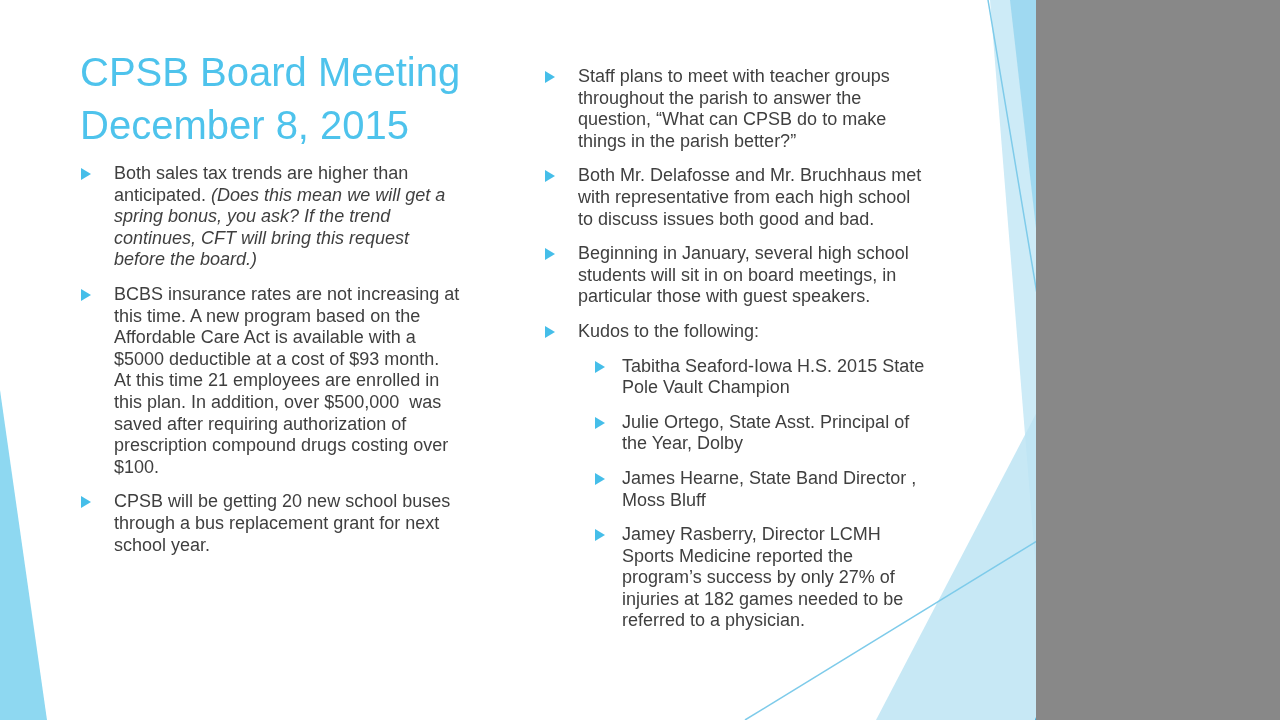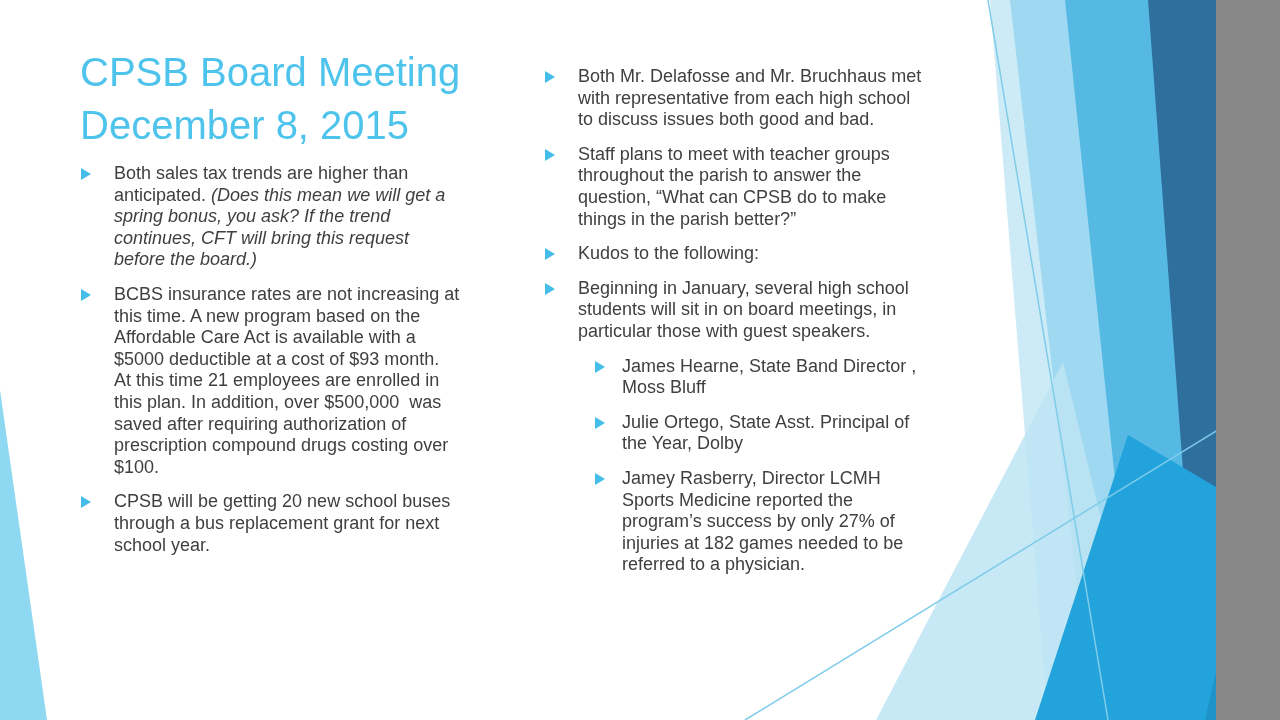--- a/index.html
+++ b/index.html
@@ -1,18 +1,18 @@
 <!DOCTYPE html>
 <html><head>
 <meta charset="utf-8">
 <style>
   html,body { margin:0; padding:0; background:#888; }
   .slide {
     position:relative;
-    width:1216px; height:720px;
+    width:1036px; height:720px;
     background:#ffffff;
     overflow:hidden;
     font-family:"Liberation Sans", sans-serif;
     color:#3f3f3f;
   }
   .deco { position:absolute; top:0; left:0; width:1280px; height:720px; pointer-events:none; }
   .slide-title {
     position:absolute; left:80px; top:46px;
     font-size:40px; line-height:1.32; font-weight:400;
     color:#4ec3ec;
@@ -90,50 +90,55 @@
 through a bus replacement grant for next
 school year.</span>
       </li>
     </ul>
   </div>
 
   <div class="col col-right">
     <ul class="bullets">
       <li class="bullet">
         <span class="arrow"></span>
-        <span class="txt">Both Mr. Delafosse and Mr. Bruchhaus met
-with representative from each high school
-to discuss issues both good and bad.</span>
-      </li>
-      <li class="bullet">
-        <span class="arrow"></span>
         <span class="txt">Staff plans to meet with teacher groups
 throughout the parish to answer the
 question, “What can CPSB do to make
 things in the parish better?”</span>
       </li>
       <li class="bullet">
         <span class="arrow"></span>
-        <span class="txt">Kudos to the following:</span>
+        <span class="txt">Both Mr. Delafosse and Mr. Bruchhaus met
+with representative from each high school
+to discuss issues both good and bad.</span>
       </li>
       <li class="bullet">
         <span class="arrow"></span>
         <span class="txt">Beginning in January, several high school
 students will sit in on board meetings, in
 particular those with guest speakers.</span>
       </li>
+      <li class="bullet">
+        <span class="arrow"></span>
+        <span class="txt">Kudos to the following:</span>
+      </li>
       <li class="bullet sub">
         <span class="arrow"></span>
-        <span class="txt">James Hearne, State Band Director ,
-Moss Bluff</span>
+        <span class="txt">Tabitha Seaford-Iowa H.S. 2015 State
+Pole Vault Champion</span>
       </li>
       <li class="bullet sub">
         <span class="arrow"></span>
         <span class="txt">Julie Ortego, State Asst. Principal of
 the Year, Dolby</span>
+      </li>
+      <li class="bullet sub">
+        <span class="arrow"></span>
+        <span class="txt">James Hearne, State Band Director ,
+Moss Bluff</span>
       </li>
       <li class="bullet sub">
         <span class="arrow"></span>
         <span class="txt">Jamey Rasberry, Director LCMH
 Sports Medicine reported the
 program’s success by only 27% of
 injuries at 182 games needed to be
 referred to a physician.</span>
       </li>
     </ul>

